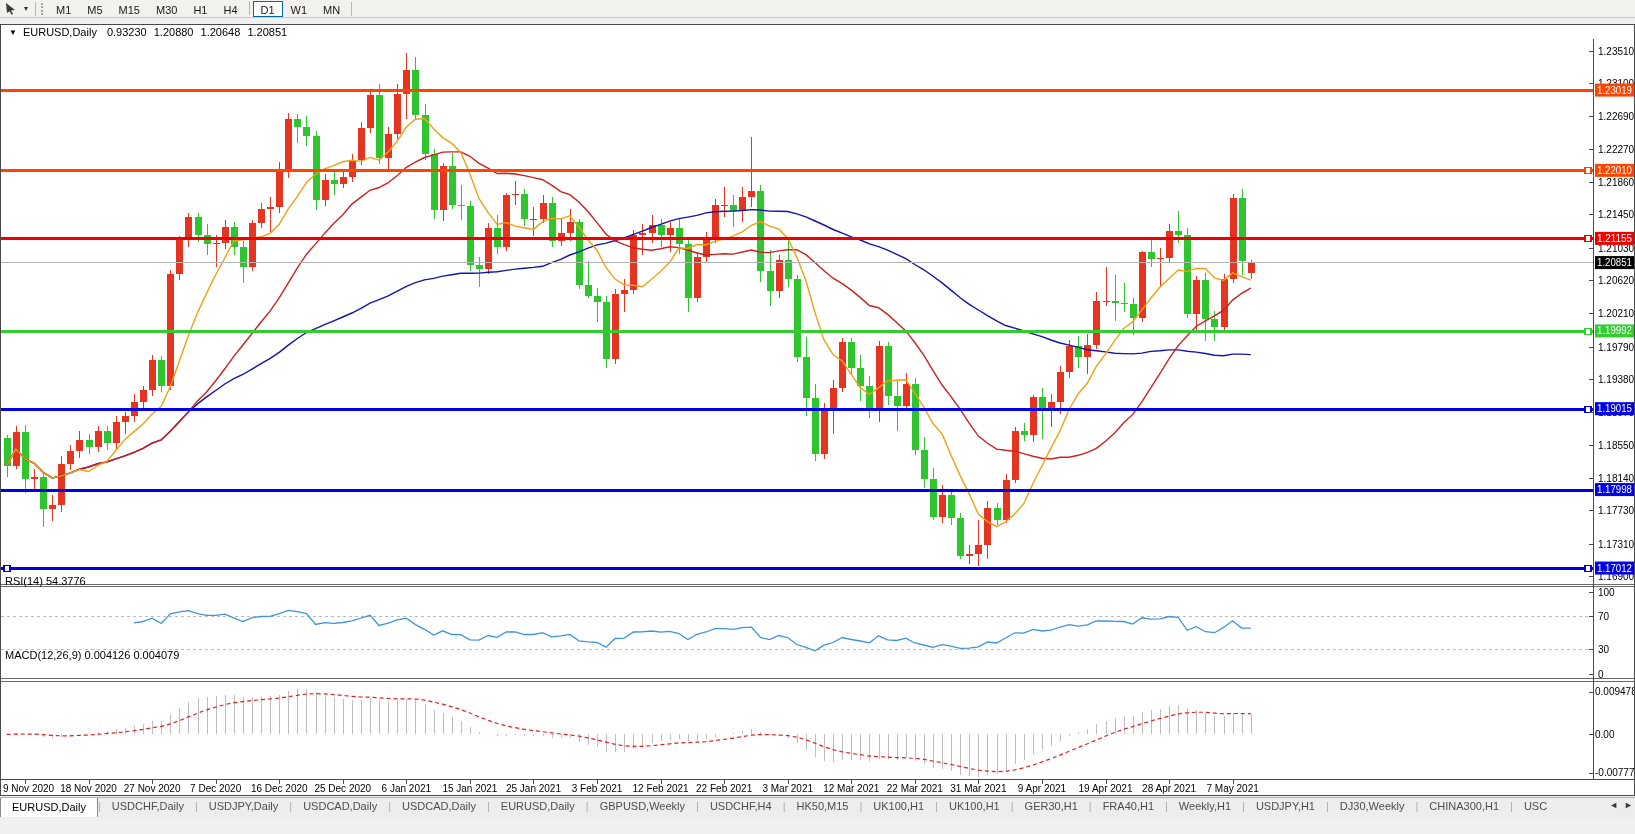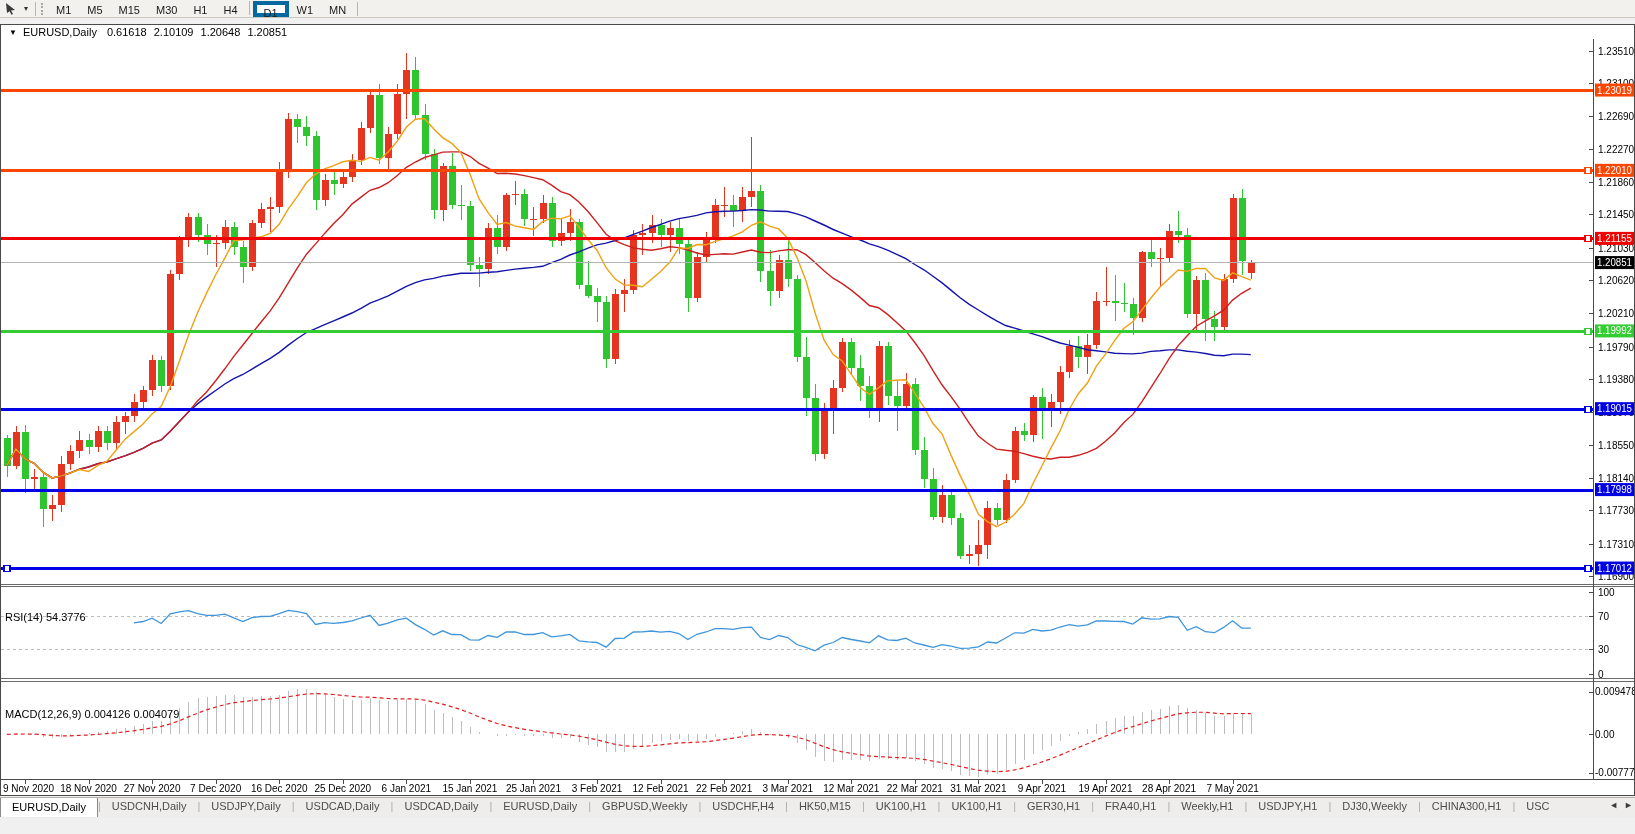--- a/index.html
+++ b/index.html
@@ -8,31 +8,31 @@
   
   .toolbar { position:absolute; left:0; top:0; width:1635px; height:18px;
              background:#f2f1ee; border-bottom:1px solid #c9c6c0;
              display:flex; align-items:center; }
   .tool-icon { width:20px; height:16px; display:flex; align-items:center; justify-content:center; }
   .tool-caret { font-size:8px; color:#333; width:12px; text-align:center; cursor:default; }
   .vsep { width:1px; height:14px; background:#b9b6b0; margin:0 3px; }
   .grip { width:3px; height:12px; border-left:2px dotted #a9a6a0; margin:0 4px 0 2px; }
   .tf-btn { font-size:11px; color:#1a1a1a; padding:0 7px; height:16px; line-height:16px;
             border:1px solid transparent; cursor:default; }
-  .tf-btn.active { background:#fdfdfd; border:4px solid #0369a1; }
+  .tf-btn.active { background:#fdfdfd; border:1px solid #0369a1; }
   
   .chart-window { position:absolute; left:0; top:24px; width:1635px; height:772px;
                   background:#ffffff; border:1px solid #4a4a4a; }
   .title-row { position:absolute; left:0; top:0; width:100%; height:14px;
                font-size:11px; color:#000; display:flex; align-items:center; }
   .collapse { font-size:8px; margin:0 6px 0 8px; color:#000; }
   .title-sym { margin-right:10px; }
   .ohlc span { margin-right:4px; }
   .chart-svg { position:absolute; left:0; top:14px; }
-  .ind-label { position:absolute; left:4px; font-size:11px; color:#000; z-index:5;margin-top:36px; }
+  .ind-label { position:absolute; left:4px; font-size:11px; color:#000; z-index:5; }
   
   .tabbar { position:absolute; left:0; top:797px; width:1635px; height:21px;
             background:#eeedeb; border-top:1px solid #b5b2ad;
             display:flex; align-items:flex-start; overflow:hidden; white-space:nowrap; }
   .tab { font-size:11px; color:#4d4d4d; padding:2px 11px 0 11px; height:20px; cursor:default; }
   .tab.active { background:#ffffff; color:#000; border:1px solid #8a8784; border-bottom:none;
                 margin-top:-1px; padding-top:3px; }
   .tab-div { color:#b0ada8; padding-top:2px; font-size:11px; }
   .tab-scroll { position:absolute; right:2px; top:3px; background:#eeedeb; display:flex; gap:6px; padding-left:6px;}
   .tab-arrow { font-size:9px; color:#3a3a3a; cursor:default; }
@@ -63,28 +63,28 @@
       <span class="tf-btn">MN</span>
     </span>
   <span class="vsep"></span>
 </div>
 
 <div class="chart-window">
   <div class="title-row">
     <span class="collapse">▼</span>
     <span class="title-sym">EURUSD,Daily</span>
     <span class="ohlc">
-      <span>0.61618</span>
-      <span>2.10109</span>
+      <span>0.93230</span>
+      <span>1.20880</span>
       <span>1.20648</span>
       <span>1.20851</span>
     </span>
   </div>
   <div class="ind-label" style="top:550px;">RSI(14) 54.3776</div>
-  <div class="ind-label" style="top:647px;">MACD(12,26,9) 0.004126 0.004079</div>
+  <div class="ind-label" style="top:624px;">MACD(12,26,9) 0.004126 0.004079</div>
   <svg id="chart" class="chart-svg" width="1633" height="757">
       <g shape-rendering="crispEdges">
         <line x1="6.5" x2="6.5" y1="396.32310000000007" y2="437.6995000000008" stroke="#2fc52f" stroke-width="1"></line>
         <rect x="3" y="398.7101999999998" width="7" height="27.84950000000049" fill="#2fc52f"></rect>
         <line x1="15.5" x2="15.5" y1="386.77470000000113" y2="429.74249999999995" stroke="#e5341f" stroke-width="1"></line>
         <rect x="12" y="393.1403000000004" width="7" height="33.41939999999988" fill="#e5341f"></rect>
         <line x1="24.5" x2="24.5" y1="385.97900000000124" y2="454.40920000000074" stroke="#2fc52f" stroke-width="1"></line>
         <rect x="21" y="393.1403000000004" width="7" height="46.94630000000012" fill="#2fc52f"></rect>
         <line x1="33.5" x2="33.5" y1="429.74249999999995" y2="450.4307000000012" stroke="#e5341f" stroke-width="1"></line>
         <rect x="30" y="437.6995000000008" width="7" height="2.387099999999748" fill="#e5341f"></rect>
@@ -635,21 +635,21 @@
         <text x="1594" y="698.9030155002554" fill="#000" font-size="10px" font-family="Liberation Sans, DejaVu Sans, sans-serif">0.00</text>
         <line x1="1587.5" x2="1592.5" y1="734" y2="734" stroke="#4a4a4a" shape-rendering="crispEdges"></line>
         <text x="1594" y="737" fill="#000" font-size="10px" font-family="Liberation Sans, DejaVu Sans, sans-serif">-0.00777</text>
       </g>
     </svg>
 </div>
 
 <div class="tabbar" id="tabbar">
     <span class="tab active">EURUSD,Daily</span>
     <span class="tab-div">|</span>
-    <span class="tab">USDCNH,Daily</span>
+    <span class="tab">USDCHF,Daily</span>
     <span class="tab-div">|</span>
     <span class="tab">USDJPY,Daily</span>
     <span class="tab-div">|</span>
     <span class="tab">USDCAD,Daily</span>
     <span class="tab-div">|</span>
     <span class="tab">USDCAD,Daily</span>
     <span class="tab-div">|</span>
     <span class="tab">EURUSD,Daily</span>
     <span class="tab-div">|</span>
     <span class="tab">GBPUSD,Weekly</span>

